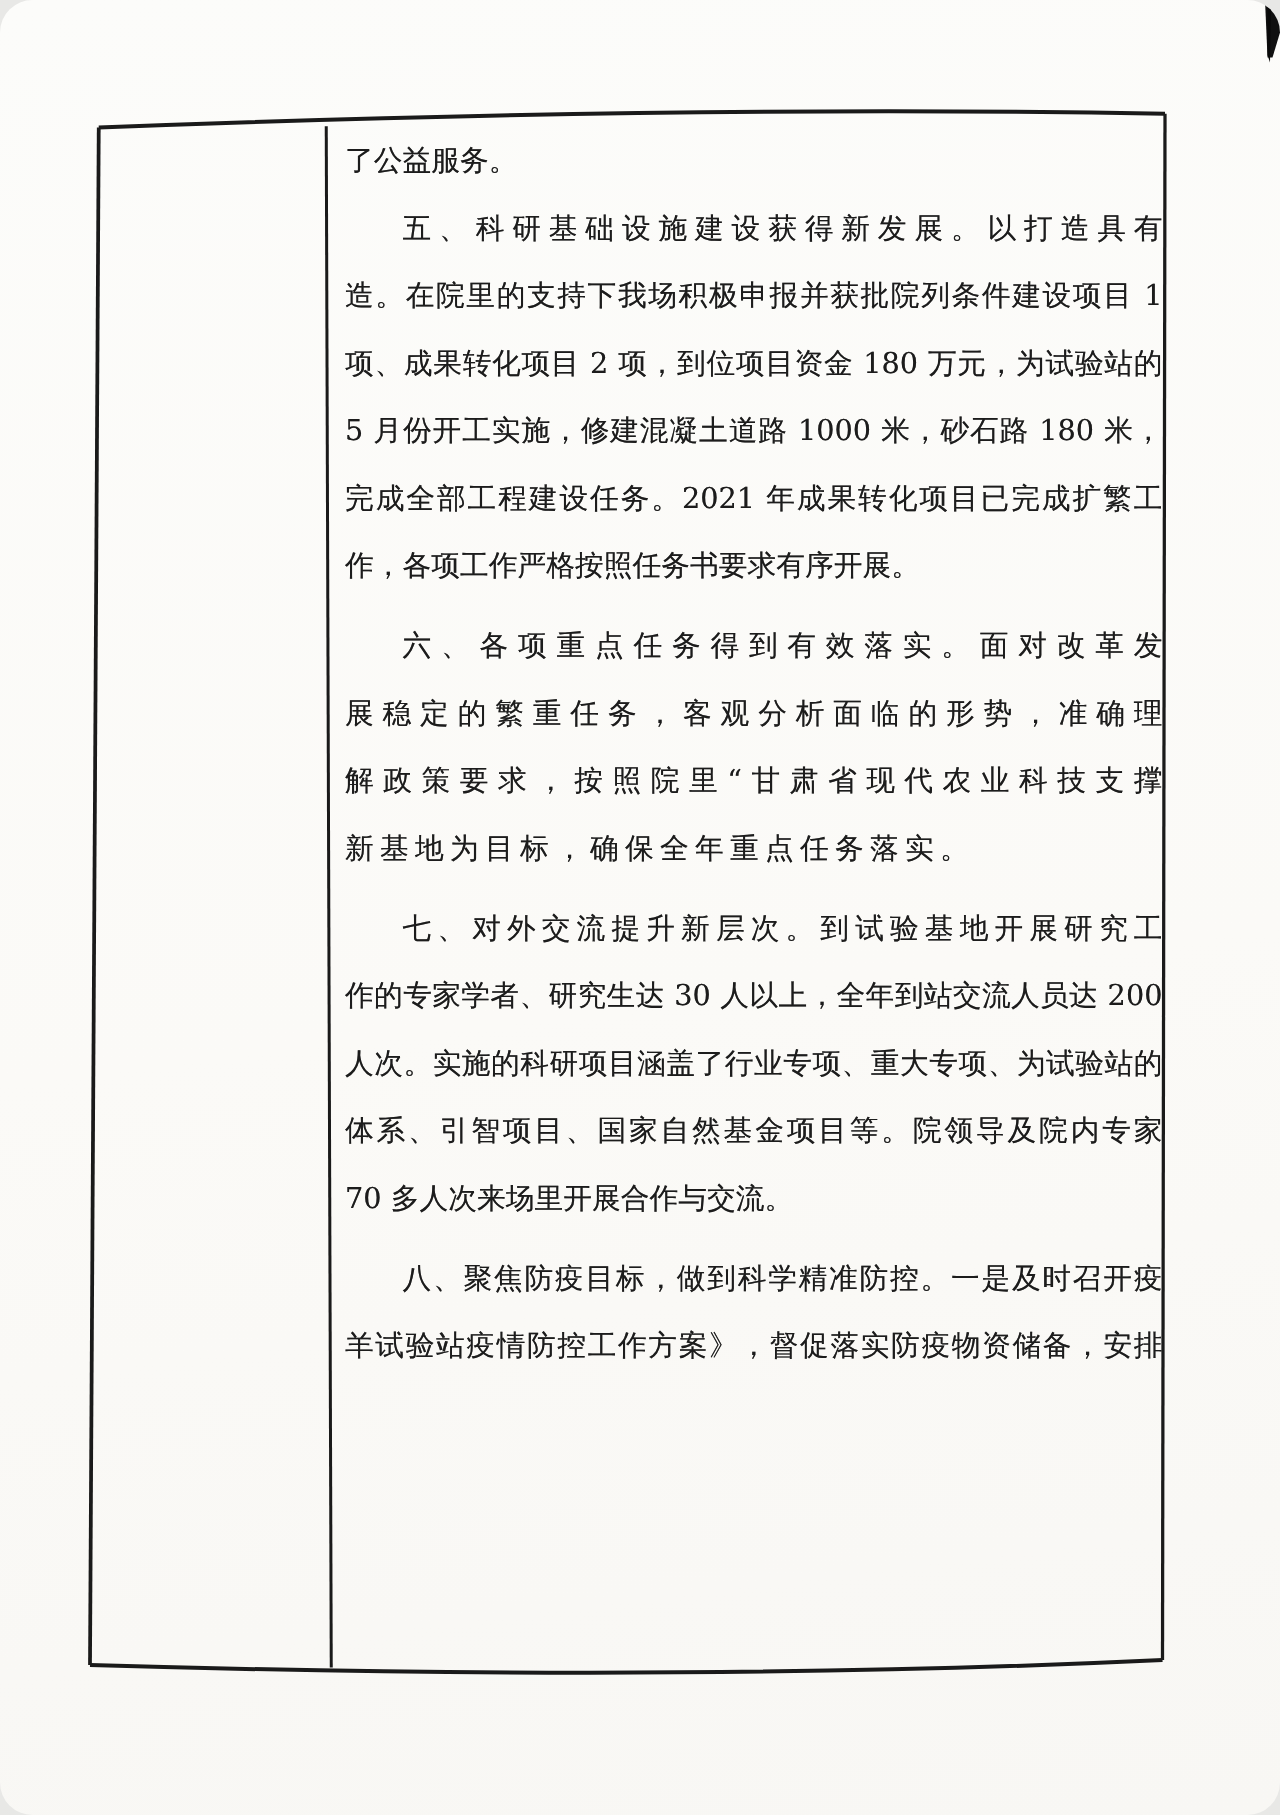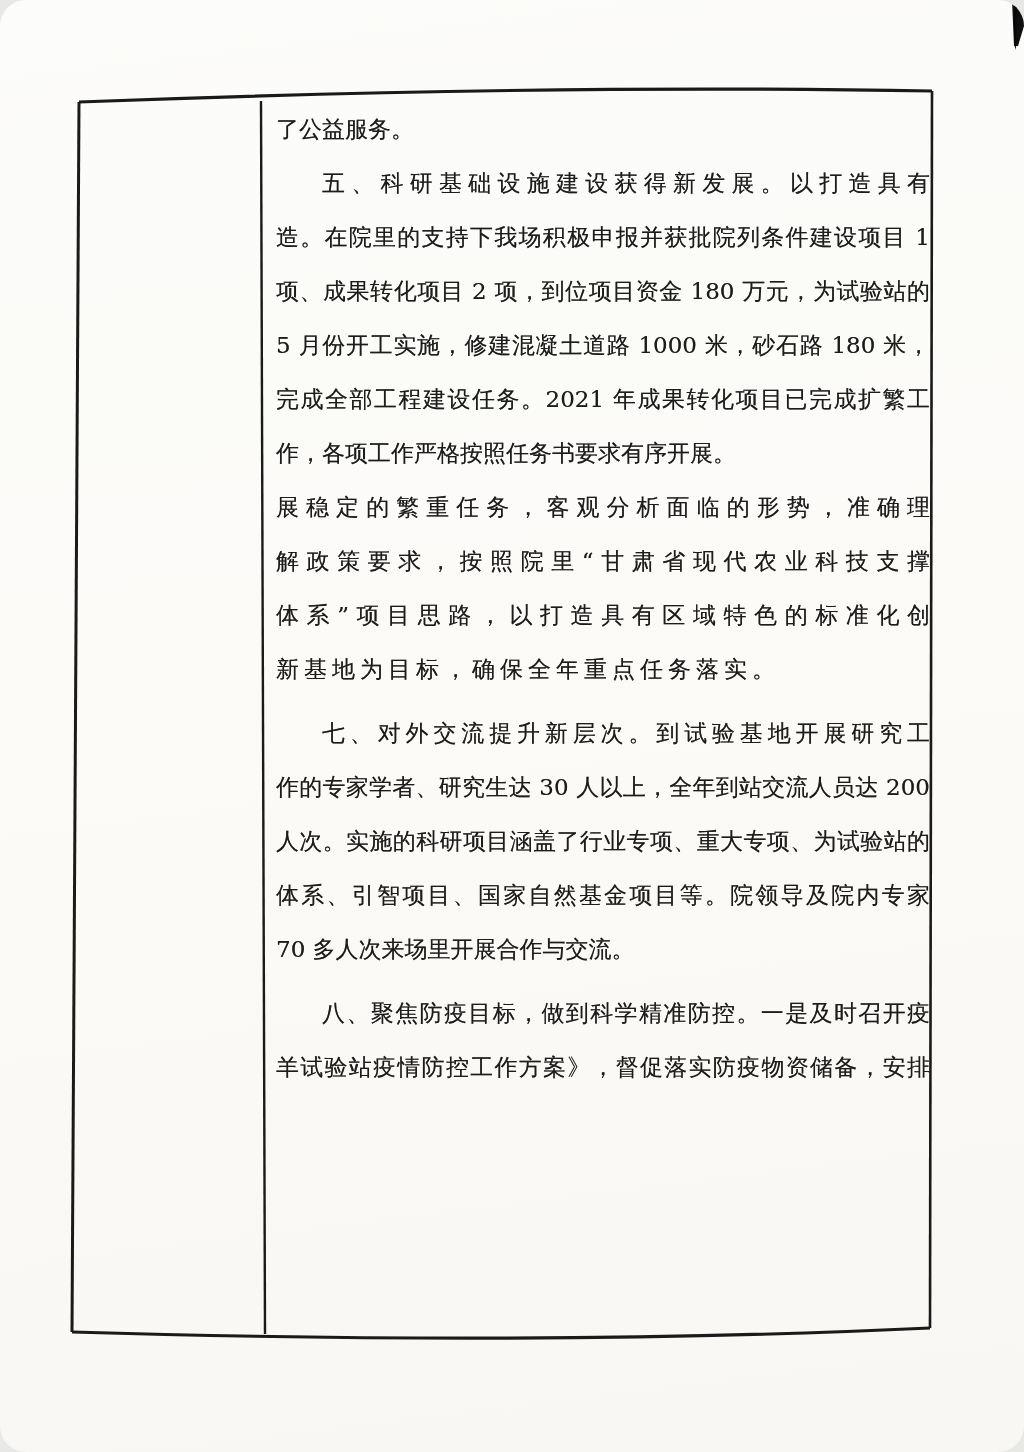--- a/index.html
+++ b/index.html
@@ -79,23 +79,23 @@
   <div style="position:absolute; left:82px; top:104px; width:178px; height:1226px;"></div>
 
   <div class="text-column">
       <div class="line">了公益服务。</div>
       <div class="line justify indent">五、科研基础设施建设获得新发展。以打造具有</div>
       <div class="line justify">造。在院里的支持下我场积极申报并获批院列条件建设项目 1</div>
       <div class="line justify">项、成果转化项目 2 项，到位项目资金 180 万元，为试验站的</div>
       <div class="line justify">5 月份开工实施，修建混凝土道路 1000 米，砂石路 180 米，</div>
       <div class="line justify">完成全部工程建设任务。2021 年成果转化项目已完成扩繁工</div>
       <div class="line">作，各项工作严格按照任务书要求有序开展。</div>
+      <div class="line justify indent gap">六、各项重点任务得到有效落实。面对改革发</div>
       <div class="line justify">展稳定的繁重任务，客观分析面临的形势，准确理</div>
       <div class="line justify">解政策要求，按照院里“甘肃省现代农业科技支撑</div>
-      <div class="line justify">体系”项目思路，以打造具有区域特色的标准化创</div>
       <div class="line wide">新基地为目标，确保全年重点任务落实。</div>
       <div class="line justify indent gap">七、对外交流提升新层次。到试验基地开展研究工</div>
       <div class="line justify">作的专家学者、研究生达 30 人以上，全年到站交流人员达 200</div>
       <div class="line justify">人次。实施的科研项目涵盖了行业专项、重大专项、为试验站的</div>
       <div class="line justify">体系、引智项目、国家自然基金项目等。院领导及院内专家</div>
       <div class="line">70 多人次来场里开展合作与交流。</div>
       <div class="line justify indent gap">八、聚焦防疫目标，做到科学精准防控。一是及时召开疫</div>
       <div class="line justify">羊试验站疫情防控工作方案》，督促落实防疫物资储备，安排</div>
     </div>
 

